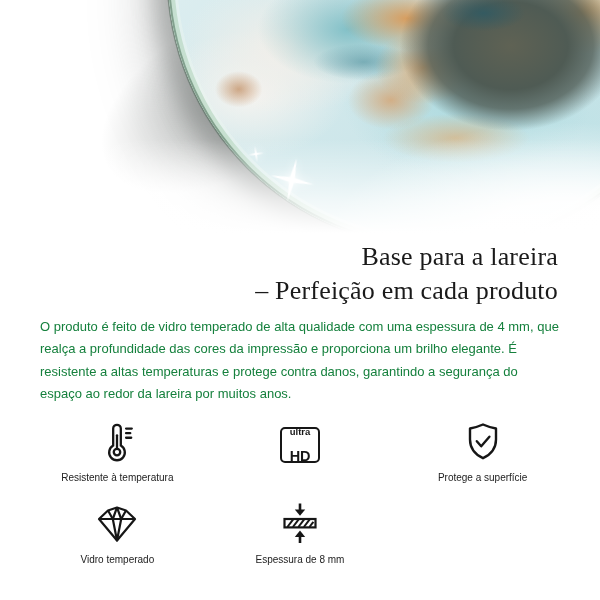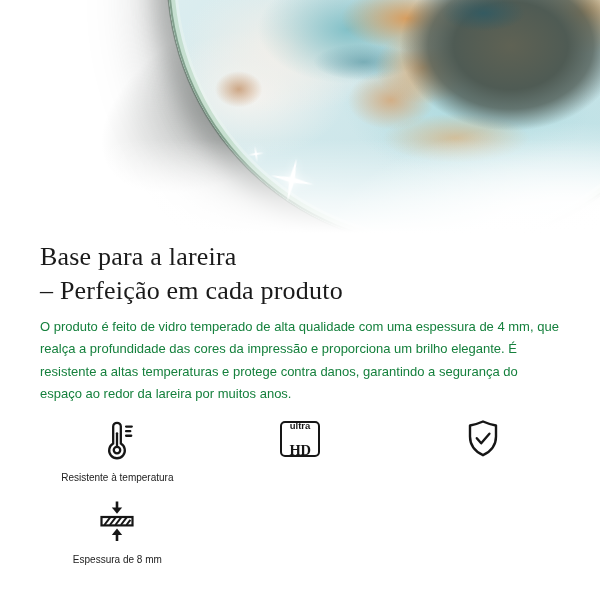--- a/index.html
+++ b/index.html
@@ -44,36 +44,36 @@
       radial-gradient(ellipse 320px 170px at 94% 104%, rgba(255,255,255,0.95) 28%, rgba(255,255,255,0) 75%); }
 
   .sparkle { position:absolute; z-index:3; }
   .sparkle svg { display:block; filter:drop-shadow(0 0 4px rgba(255,255,255,0.95)); }
   .sp-main { left:270px; top:158px; width:44px; height:44px; transform:rotate(12deg); }
   .sp-small { left:248px; top:146px; width:16px; height:16px; transform:rotate(-8deg); }
 
   
   .content { position:relative; z-index:4; }
   h1.title { margin:0 42px 0 40px; font-family:"Liberation Serif","DejaVu Serif",serif;
-    font-weight:400; font-size:26px; line-height:34px; color:#1a1a1a; letter-spacing:0.2px; }
+    font-weight:400; font-size:26px; line-height:34px; color:#1a1a1a; letter-spacing:0.2px;text-align:right; }
   h1.title .h-line { display:block; }
 
   p.desc { margin:8px 40px 0 40px; font-size:13px; line-height:1.72; color:#15803d; }
 
   
   .features { display:flex; flex-wrap:wrap; padding:10px 26px 0 26px; }
   .feature { width:33.333%; text-align:center; margin-bottom:14px; }
-  .icon-box { height:48px; display:flex; align-items:center; justify-content:center; }
+  .icon-box { height:48px; display:flex; align-items:flex-end; justify-content:center; }
   .f-label { margin-top:9px; font-size:10px; color:#222222; }
   .icon-box svg { display:block; }
 
   .uhd { width:40px; height:36px; border:2.6px solid #161616; border-radius:5px;
     display:flex; flex-direction:column; align-items:center; justify-content:center; line-height:1; }
   .uhd .uhd-top { font-size:9.5px; font-weight:600; color:#161616; letter-spacing:0; }
-  .uhd .uhd-bottom { font-size:14.5px; font-weight:700; color:#161616; margin-top:12px; letter-spacing:-0.3px;font-family:Liberation Serif, serif; }
+  .uhd .uhd-bottom { font-size:14.5px; font-weight:700; color:#161616; margin-top:12px; letter-spacing:-0.3px; }
 </style>
 </head>
 <body>
 
 <div class="page">
 
   <div class="photo">
     <div class="disc-shadow"></div>
     <div class="disc">
       <div class="disc-edge"></div>
@@ -122,22 +122,34 @@
         </div>
       </div>
 
       <div class="feature">
         <div class="icon-box">
           <svg width="44" height="42" viewBox="0 0 44 42" fill="none" stroke="#161616" stroke-width="2.4" stroke-linejoin="round" stroke-linecap="round">
             <path d="M22 3.5 C26 5.3 30.6 6.7 35 7.5 V18.4 C35 27.2 29.6 33.5 22 37.2 C14.4 33.5 9 27.2 9 18.4 V7.5 C13.4 6.7 18 5.3 22 3.5 Z"></path>
             <path d="M15.8 20.2 L20.2 25.3 L28.4 15.7"></path>
           </svg>
         </div>
+        <div class="f-label">Protege a superfície</div>
       </div>
 
+      <div class="feature">
+        <div class="icon-box">
+          <svg width="46" height="42" viewBox="0 0 46 42" fill="none" stroke="#161616" stroke-width="2.2" stroke-linejoin="round">
+            <path d="M14 7.5 L23 4.5 L32 7.5 L41 16 L23 37.5 L5 16 Z"></path>
+            <path d="M5 16 H41"></path>
+            <path d="M14 7.5 L18.8 16 L23 37.5 L27.2 16 L32 7.5"></path>
+            <path d="M23 4.5 L18.8 16 M23 4.5 L27.2 16"></path>
+          </svg>
+        </div>
+        <div class="f-label">Vidro temperado</div>
+      </div>
 
 
       <div class="feature">
         <div class="icon-box">
           <svg width="44" height="44" viewBox="0 0 44 44">
             <path d="M22 2.5 V9" stroke="#161616" stroke-width="2.6" fill="none"></path>
             <path d="M16.8 8.4 H27.2 L22 14.8 Z" fill="#161616"></path>
             <rect x="6.5" y="18" width="31" height="8.4" fill="#ffffff" stroke="#161616" stroke-width="2.2"></rect>
             <g stroke="#161616" stroke-width="2">
               <path d="M9.4 26 L15.2 18.4"></path>

